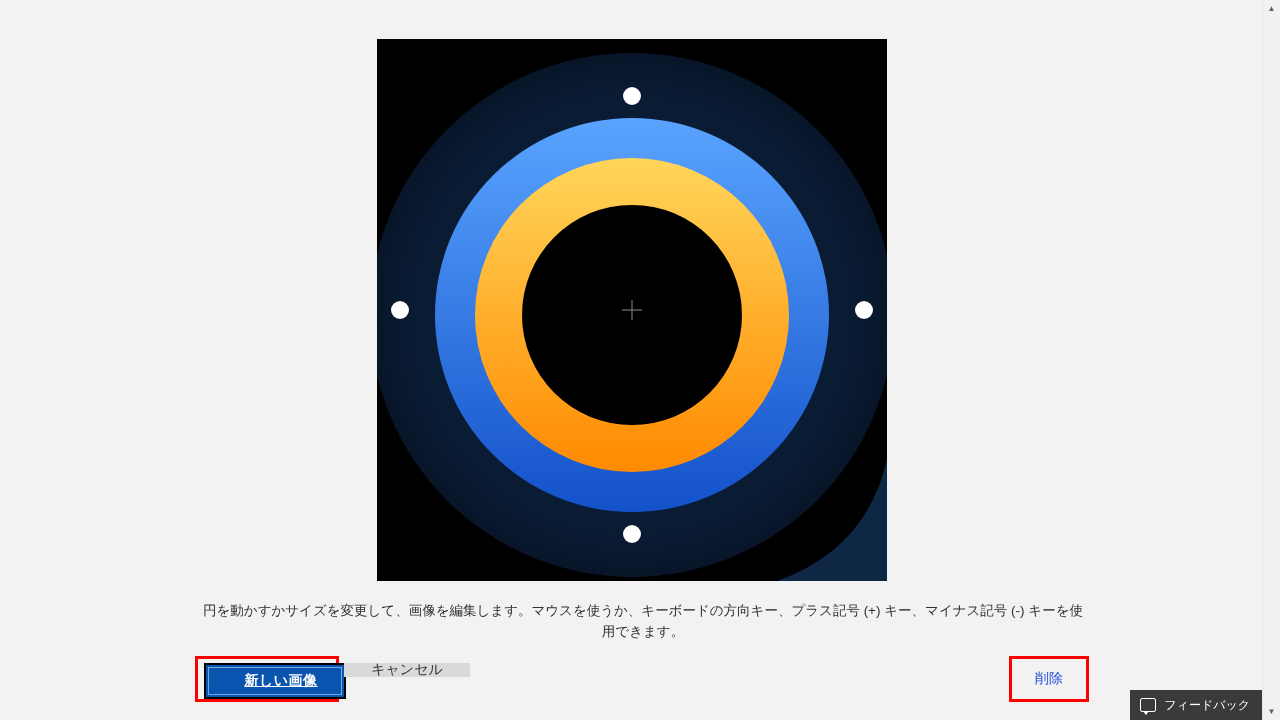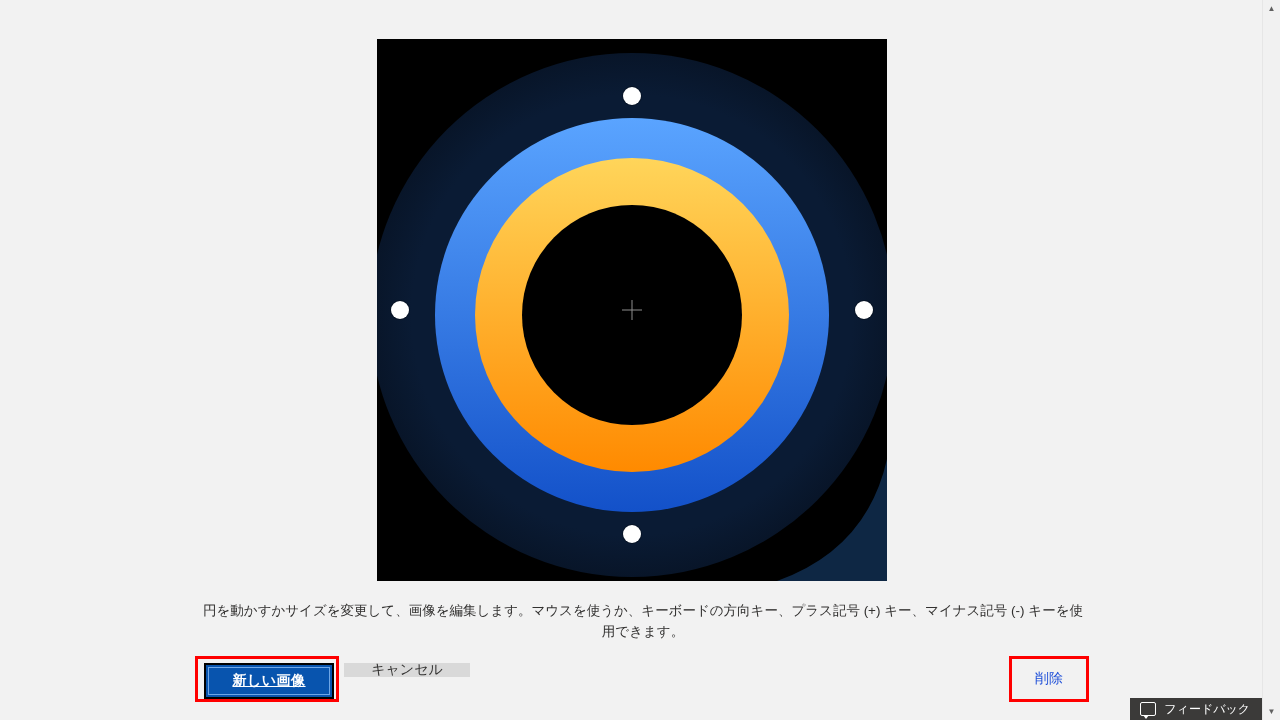--- a/index.html
+++ b/index.html
@@ -114,20 +114,21 @@
     background: #0854ae;
     color: #fff;
     border: 2px solid #000;
     outline: 1.5px solid #6ea6e6;
     outline-offset: -5px;
     display:flex; align-items:center; justify-content:center;
     font-size: 14px; font-weight: 600;
     text-decoration: underline;
     letter-spacing: .5px;
     cursor: pointer;
+    padding-left: 12px;
   }
 
   .btn-secondary {
     position: absolute;
     left: 149px; top: 7px;
     width: 126px; height: 14px;
     background: #d9d9d9;
     color: #323130;
     display:flex; align-items:center; justify-content:center;
     font-size: 14px;
@@ -142,21 +143,21 @@
     display:flex; align-items:center; justify-content:center;
     font-size: 14px;
     cursor: pointer;
   }
 
   
   .feedback {
     position: absolute;
     right: 18px;
     bottom: 0;
-    height: 22px;
+    height: 30px;
     padding: 0 12px 0 10px;
     background: #3b3a39;
     color: #fff;
     font-size: 12px;
     display: flex;
     align-items: center;
     gap: 8px;
     cursor: pointer;
   }
   .chat-icon {

